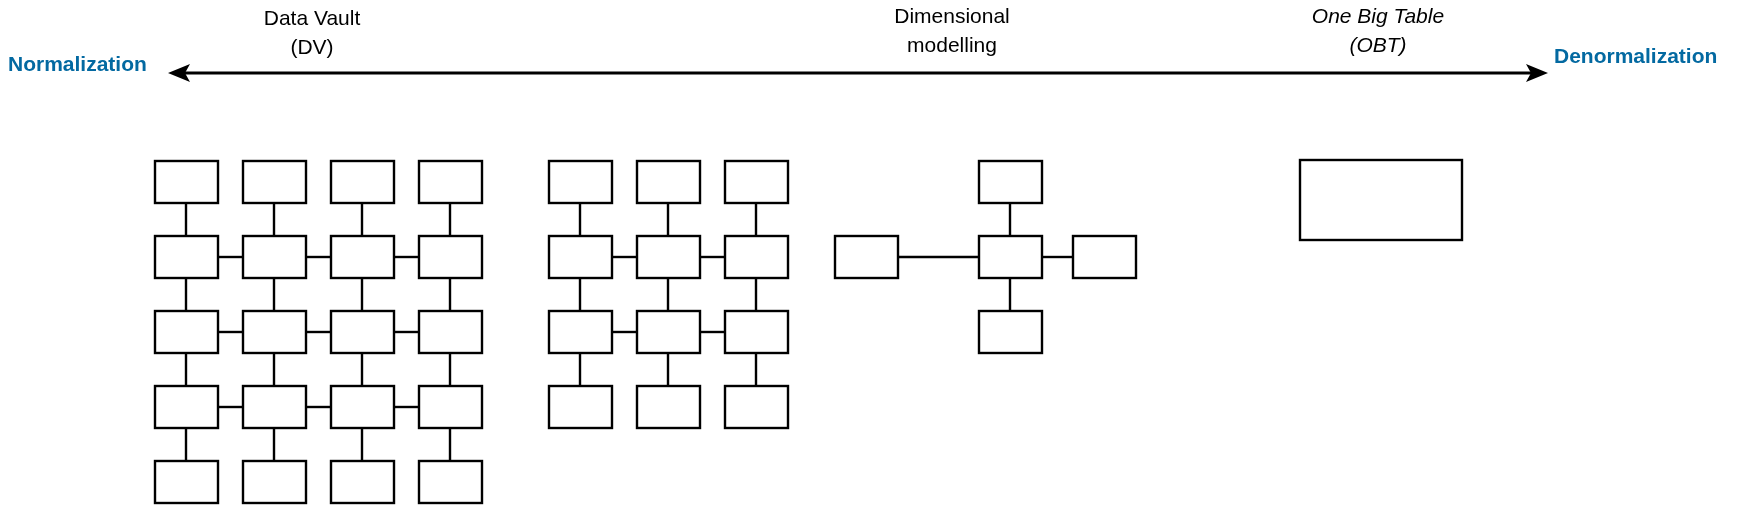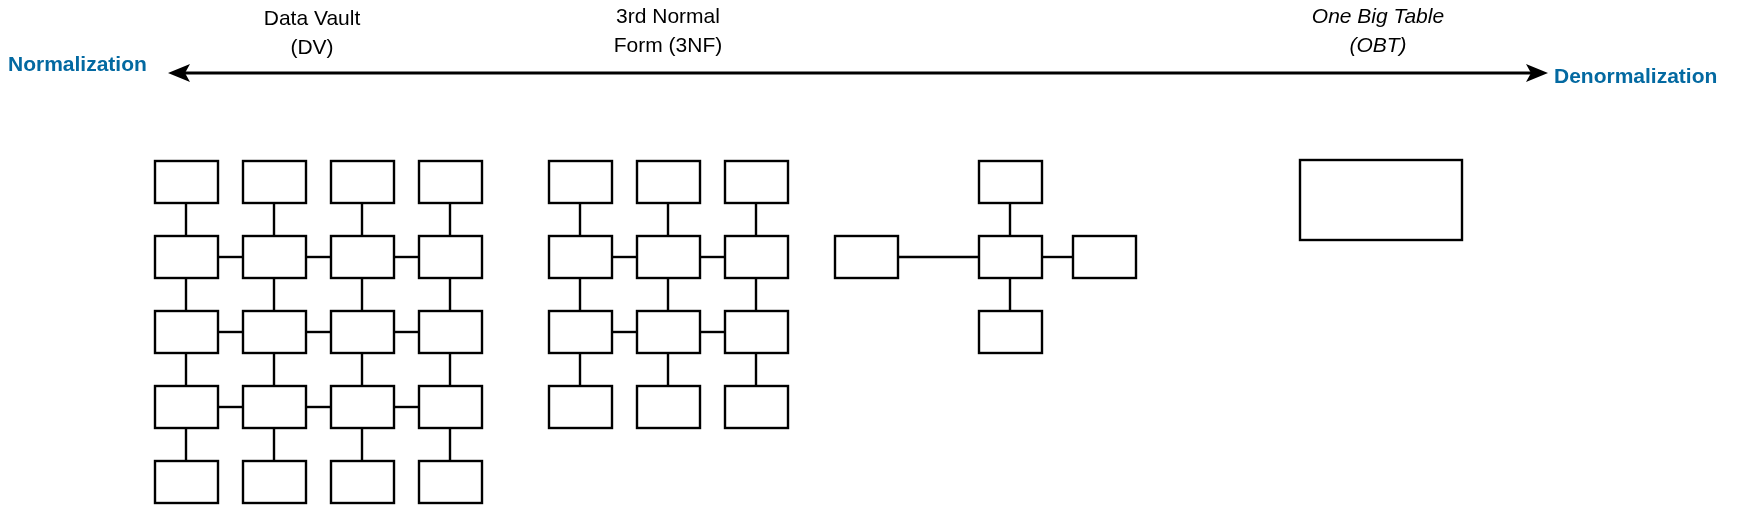--- a/index.html
+++ b/index.html
@@ -17,21 +17,21 @@
   }
   .axis-end-label {
     position: absolute;
     font-size: 21px;
     color: #0369a1;
     white-space: nowrap;
     line-height: 1.15;
     font-weight: bold;
   }
   #label-normalization { left: 8px;  top: 52px; }
-  #label-denormalization { left: 1554px; top: 64px; }
+  #label-denormalization { left: 1554px; top: 44px; }
 
   .stage-label {
     position: absolute;
     font-size: 21px;
     color: #000000;
     text-align: center;
     line-height: 1.38;
     white-space: pre-line;
   }
   #stage-label-dv   { left: 212px;  top: 4px;  width: 200px; }
@@ -75,23 +75,23 @@
 
   <svg id="axis-arrow" viewBox="0 0 1380 34" xmlns="http://www.w3.org/2000/svg">
     <line x1="14" y1="17" x2="1366" y2="17" stroke="#000000" stroke-width="3.2"></line>
     <polygon points="0,17 22,8 17,17 22,26" fill="#000000"></polygon>
     <polygon points="1380,17 1358,8 1363,17 1358,26" fill="#000000"></polygon>
   </svg>
 
   <div class="stage-label" id="stage-label-dv">Data Vault
 (DV)</div>
 
-  <div class="stage-label" id="stage-label-3nf">3rd Normal
-Form (3NF)</div>
-
+
+  <div class="stage-label" id="stage-label-dim">Dimensional
+modelling</div>
 
   <div class="stage-label" id="stage-label-obt">One Big Table
 (OBT)</div>
 
   <svg class="diagram-svg" viewBox="0 0 1742 524" xmlns="http://www.w3.org/2000/svg">
 
     <g>
 
       <g>
         <line class="connector" x1="186" y1="203" x2="186" y2="236"></line>

